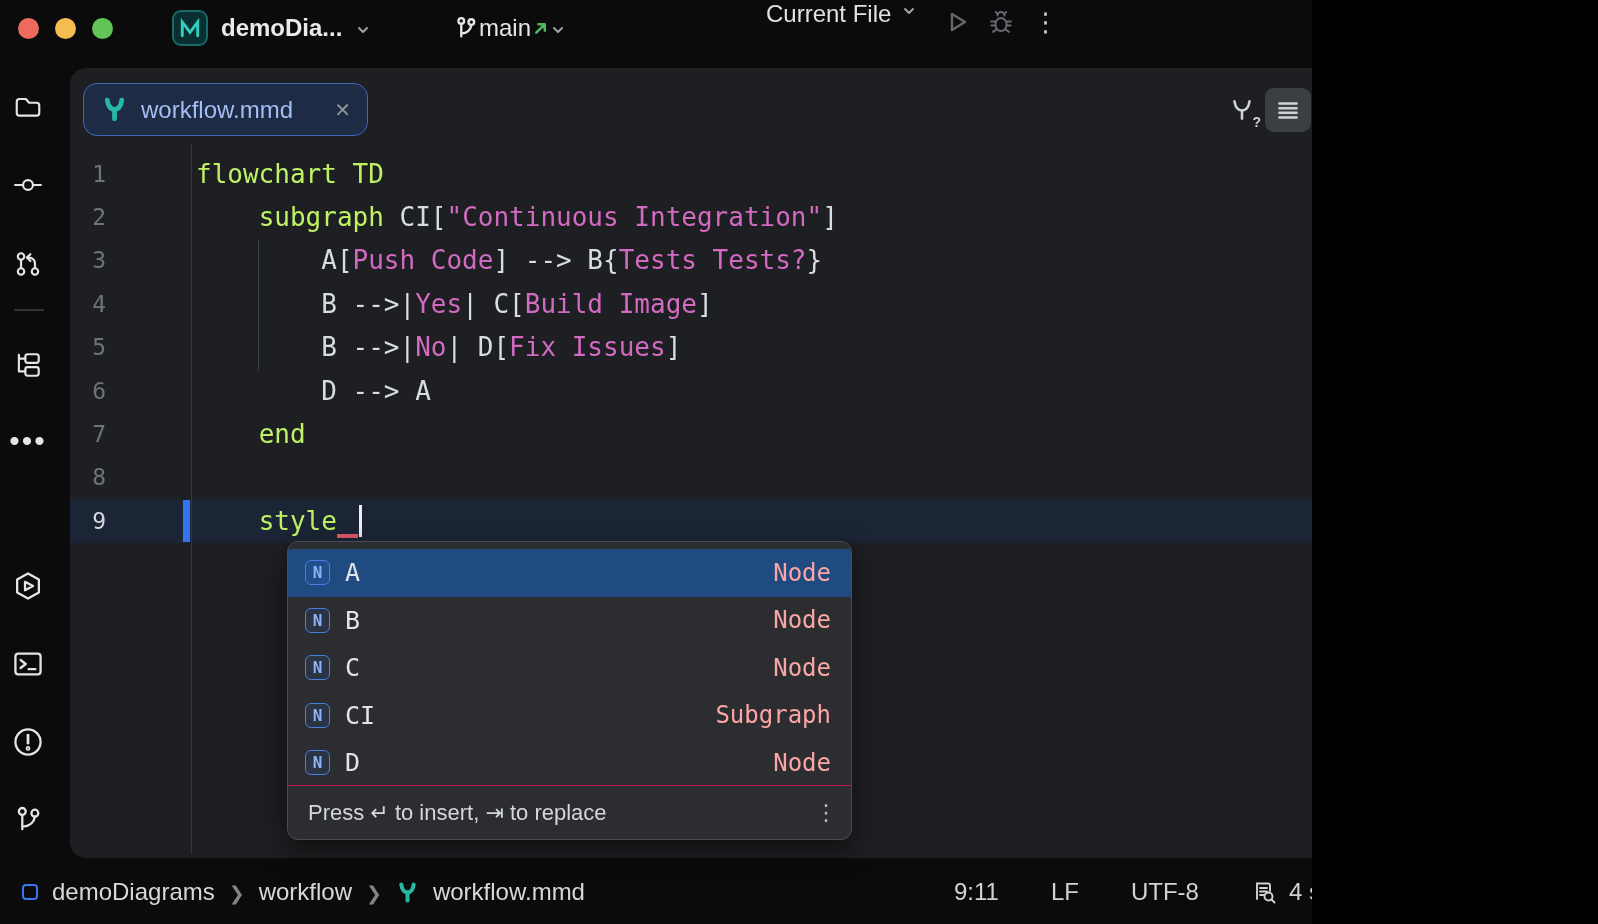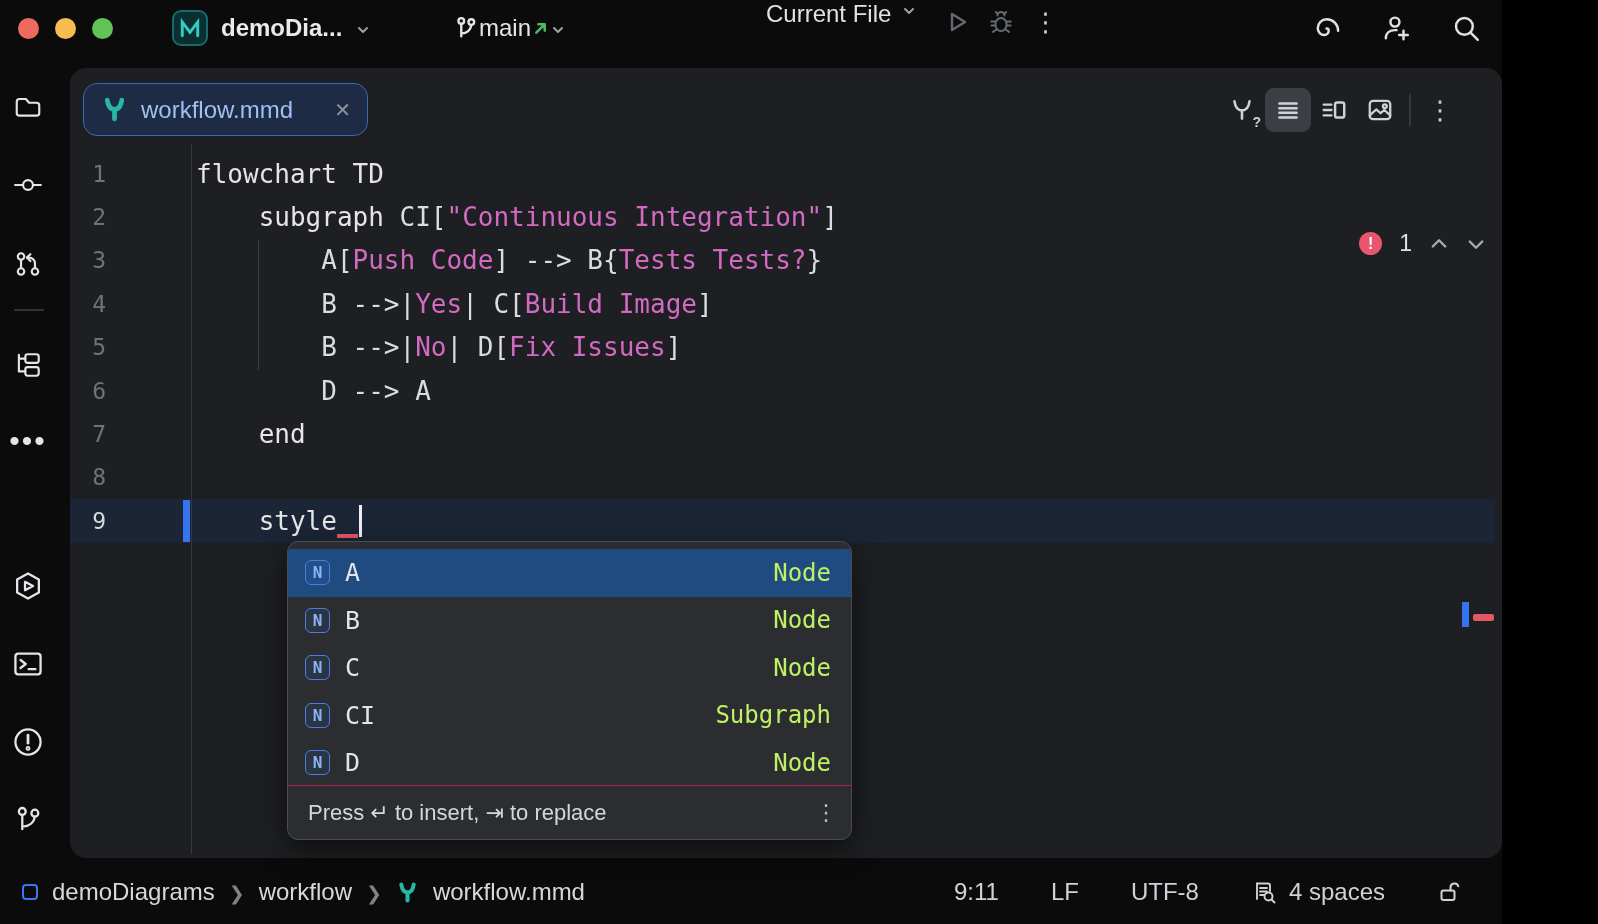--- a/index.html
+++ b/index.html
@@ -1,18 +1,18 @@
 <!DOCTYPE html>
 <html><head>
 <meta charset="utf-8">
 <style>
   * { margin:0; padding:0; box-sizing:border-box; }
   html,body { background:#000; }
   #root{
-    position:relative; width:1502px; height:924px; overflow:hidden;
+    position:relative; width:1312px; height:924px; overflow:hidden;
     background:#0b0b0c; font-family:"Liberation Sans", sans-serif; color:#dfe1e5;padding-left:45px;
     -webkit-font-smoothing:antialiased;
   }
   svg{ fill:none; stroke:currentColor; stroke-width:2; stroke-linecap:round; stroke-linejoin:round; display:block; }
 
   
   .title-bar{ position:absolute; left:0; top:0; width:1598px; height:56px; display:flex; align-items:center; }
   .traffic{ position:absolute; left:18px; top:18px; display:flex; gap:16px; }
   .traffic span{ width:21px; height:21px; border-radius:50%; display:block; }
   .tl-red{ background:#ee6a5f; } .tl-yellow{ background:#f5bd4f; } .tl-green{ background:#61c454; }
@@ -62,42 +62,42 @@
   
   .editor{ position:absolute; left:0; top:70px; width:100%; height:720px; border-radius:0 0 16px 16px; overflow:hidden; }
   .gutter-sep{ position:absolute; left:121px; top:6px; bottom:4px; width:1px; background:#35383c; z-index:3; }
   .indent-guide{ position:absolute; left:188px; top:102px; height:130px; width:1px; background:#3b3e43; z-index:3; }
   #lines{ position:absolute; left:0; top:14px; right:7px; z-index:2; }
   .code-line{ position:relative; height:43.4px; display:flex; align-items:center; }
   .code-line.current{ background:#1b2535; }
   .gutter{ width:121px; flex:0 0 121px; text-align:right; padding-right:85px; font-family:"DejaVu Sans Mono", monospace; font-size:23px; color:#6f7379; }
   .code-line.current .gutter{ color:#d5d8dc; }
   .code{ font-family:"DejaVu Sans Mono", monospace; font-size:26px; white-space:pre; padding-left:5px; display:flex; align-items:center; }
-  .seg-kw{ color:#e5e5e5; } .seg-plain{ color:#d9dce1; } .seg-str{ color:#d36ac2; }
+  .seg-kw{ color:#bef264; } .seg-plain{ color:#d9dce1; } .seg-str{ color:#d36ac2; }
   .seg-err{ border-bottom:4px solid #e35765; padding-right:5px; }
   .mod-bar{ position:absolute; left:113px; top:1px; bottom:1px; width:7px; background:#3574f0; }
   .caret{ display:inline-block; width:3.5px; height:32px; background:#eceef1; margin-left:1px; }
   .inspect{ position:absolute; top:92px; right:16px; display:flex; align-items:center; gap:17px; z-index:4; }
   .err-badge{ width:23px; height:23px; border-radius:50%; background:#e9556d; color:#fff; font-size:16px; font-weight:700; display:flex; align-items:center; justify-content:center; }
   .err-count{ font-size:23px; color:#dfe1e5; }
   .insp-btn{ background:none; border:none; color:#a8abb0; display:flex; cursor:default; }
   .mark-blue{ position:absolute; left:1392px; top:464px; width:7px; height:25px; background:#3574f0; z-index:4; }
   .mark-red{ position:absolute; left:1403px; top:476px; width:21px; height:7px; background:#e35765; border-radius:2px; z-index:4; }
 
   
   .popup{ position:absolute; left:287px; top:541px; width:565px; height:299px; background:#2b2d30;
     border:1px solid #4a4c50; border-radius:11px; box-shadow:0 10px 28px rgba(0,0,0,.55); z-index:10; overflow:hidden; }
   .popup-items{ padding-top:7px; }
   .popup-row{ height:47.5px; display:flex; align-items:center; padding:0 20px 0 17px; gap:15px; }
   .popup-row.selected{ background:#1f4b80; }
   .n-icon{ width:25px; height:25px; border-radius:6px; border:1.5px solid #4a7de2; background:rgba(53,116,240,.10);
     color:#8cb2f5; font-family:"DejaVu Sans Mono", monospace; font-size:16px; font-weight:700;
     display:flex; align-items:center; justify-content:center; flex:0 0 25px; }
   .popup-label{ font-family:"DejaVu Sans Mono", monospace; font-size:25px; color:#e2e4e8; }
-  .popup-type{ margin-left:auto; font-family:"DejaVu Sans Mono", monospace; font-size:24px; color:#bef264; }
+  .popup-type{ margin-left:auto; font-family:"DejaVu Sans Mono", monospace; font-size:24px; color:#fca5a5; }
   .popup-footer{ position:absolute; left:0; bottom:0; width:100%; height:54px; border-top:1px solid #be185d;
     display:flex; align-items:center; padding:0 14px 0 20px; }
   .footer-text{ font-size:22px; color:#d5d7da; }
   .footer-kebab{ margin-left:auto; background:none; border:none; color:#b9bcc1; font-size:22px; cursor:default; }
 
   
   .status-bar{ position:absolute; left:0; top:860px; width:1598px; height:64px; display:flex; align-items:center; }
   .crumbs{ position:absolute; left:22px; display:flex; align-items:center; gap:14px; }
   .module-ico{ width:16px; height:16px; border:2.5px solid #3d74f0; border-radius:4px; }
   .crumb{ font-size:24px; color:#d6d8db; }

